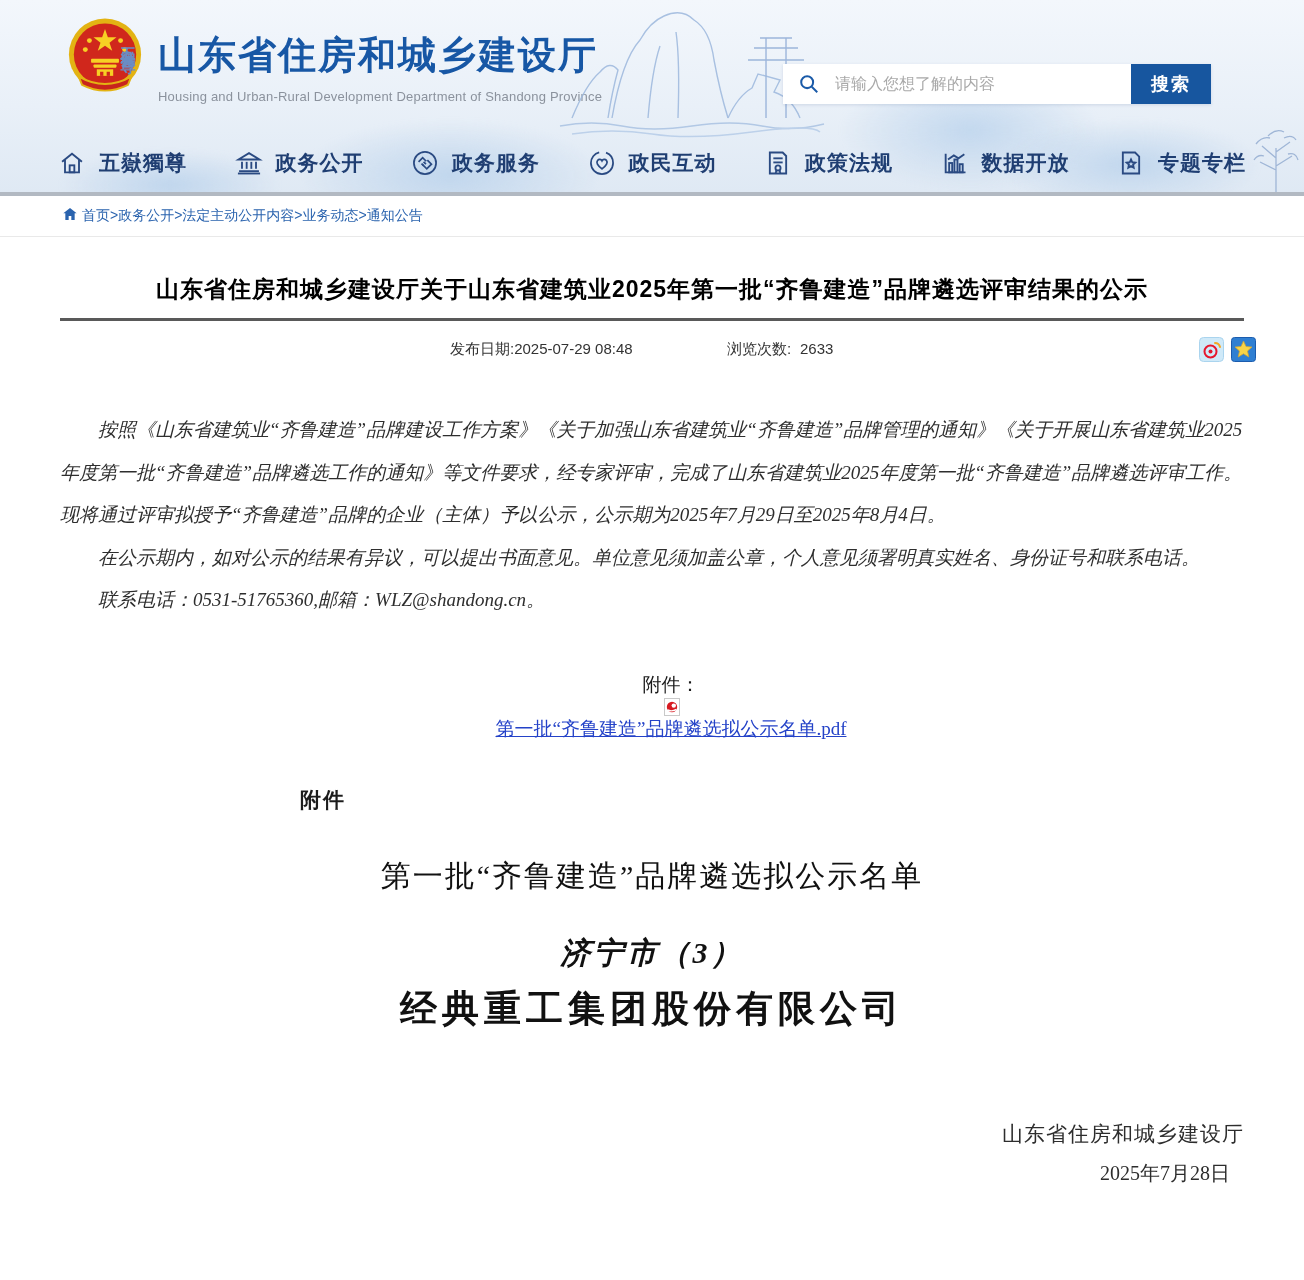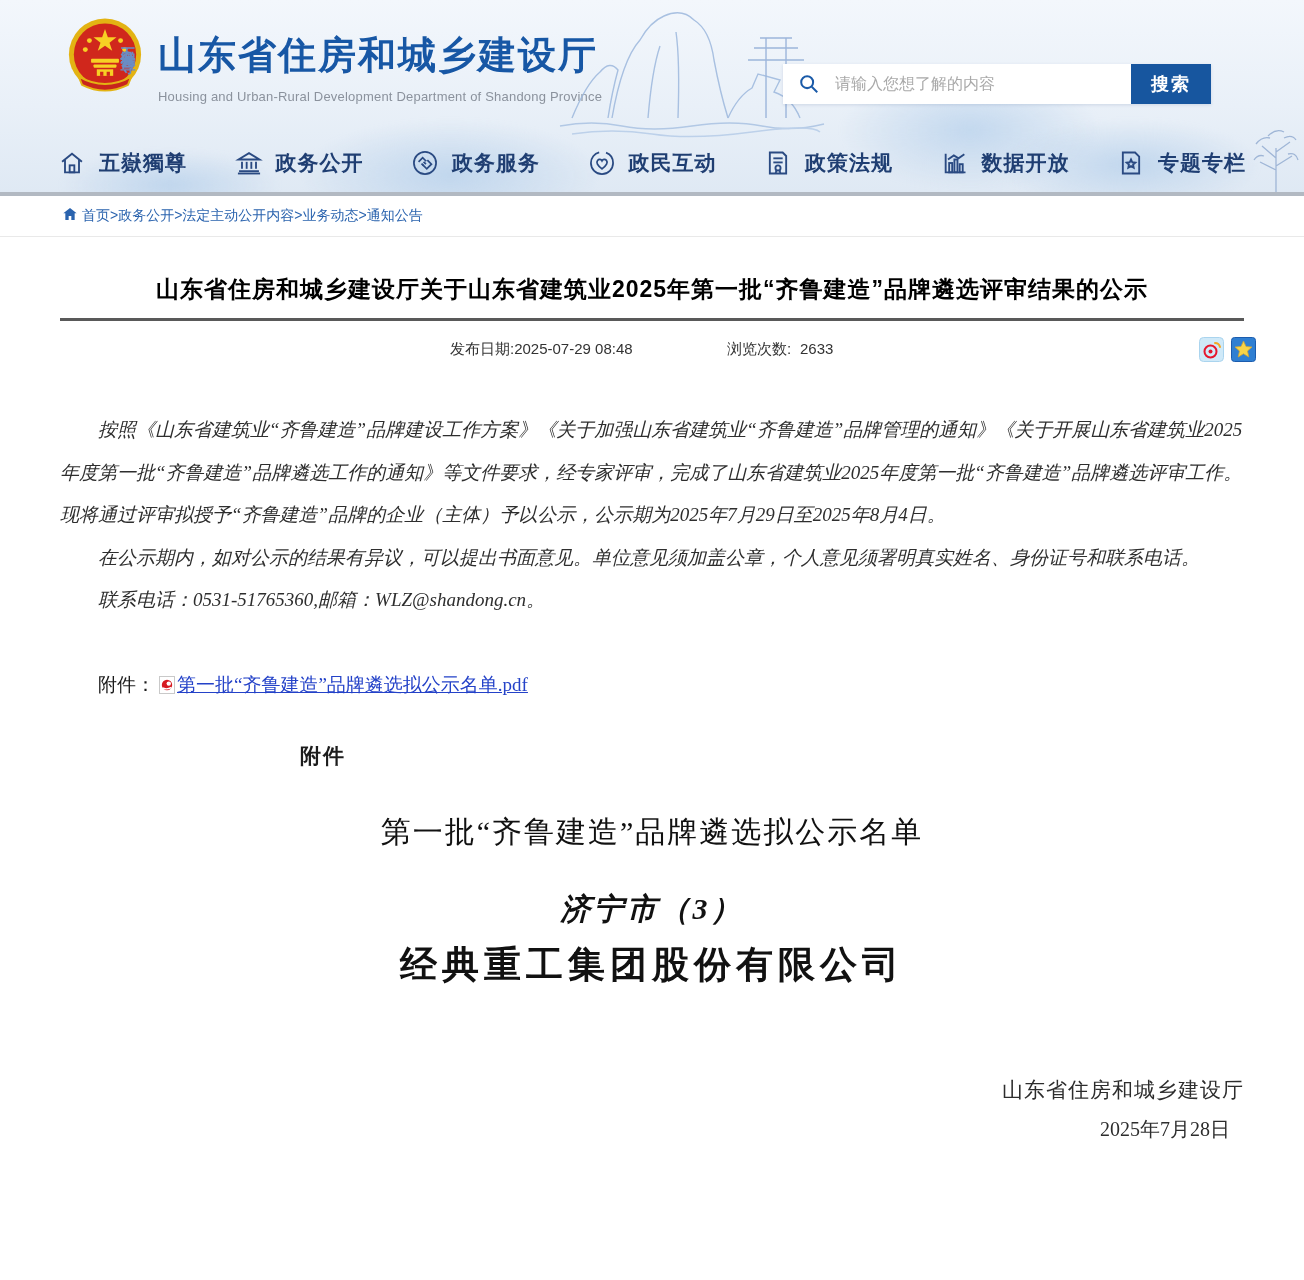--- a/index.html
+++ b/index.html
@@ -61,21 +61,21 @@
   .meta-views-label { position:absolute; left:667px; top:3px; }
   .meta-views-count { position:absolute; left:740px; top:3px; }
   .share-icons { position:absolute; right:-12px; top:0; display:flex; gap:7px; }
   .share-icons span { display:flex; cursor:pointer; }
 
   .article-body { margin-top:46px; font-family:"Liberation Serif","DejaVu Serif",serif;
     font-size:19px; color:#2e2e2e; line-height:2.24;font-style:italic; }
   .article-body p { text-indent:2em; }
 
   .attachment-row { margin-top:50px; padding-left:38px; font-family:"Liberation Serif",serif;
-    font-size:19px; color:#1a1a1a; display:flex; align-items:center; }
+    font-size:19px; color:#1a1a1a; display:flex; align-items:center;flex-direction:column; }
   .attachment-row a { color:#2442c8; text-decoration:underline; cursor:pointer; }
   .pdf-ic { margin:0 2px 0 4px; display:flex; }
 
   .doc { font-family:"Liberation Serif","DejaVu Serif",serif; color:#111; }
   .annex-label { margin-top:44px; margin-left:240px; font-family:"Liberation Sans",sans-serif;
     font-size:21px; font-weight:bold; color:#1c1c1c; letter-spacing:2px; }
   .doc-heading { margin-top:42px; text-align:center; font-size:30px; font-weight:normal;
     letter-spacing:2px; }
   .doc-subheading { margin-top:44px; text-align:center; font-family:"Liberation Sans",sans-serif;
     font-size:25px; color:#1c1c1c; letter-spacing:1px; }

